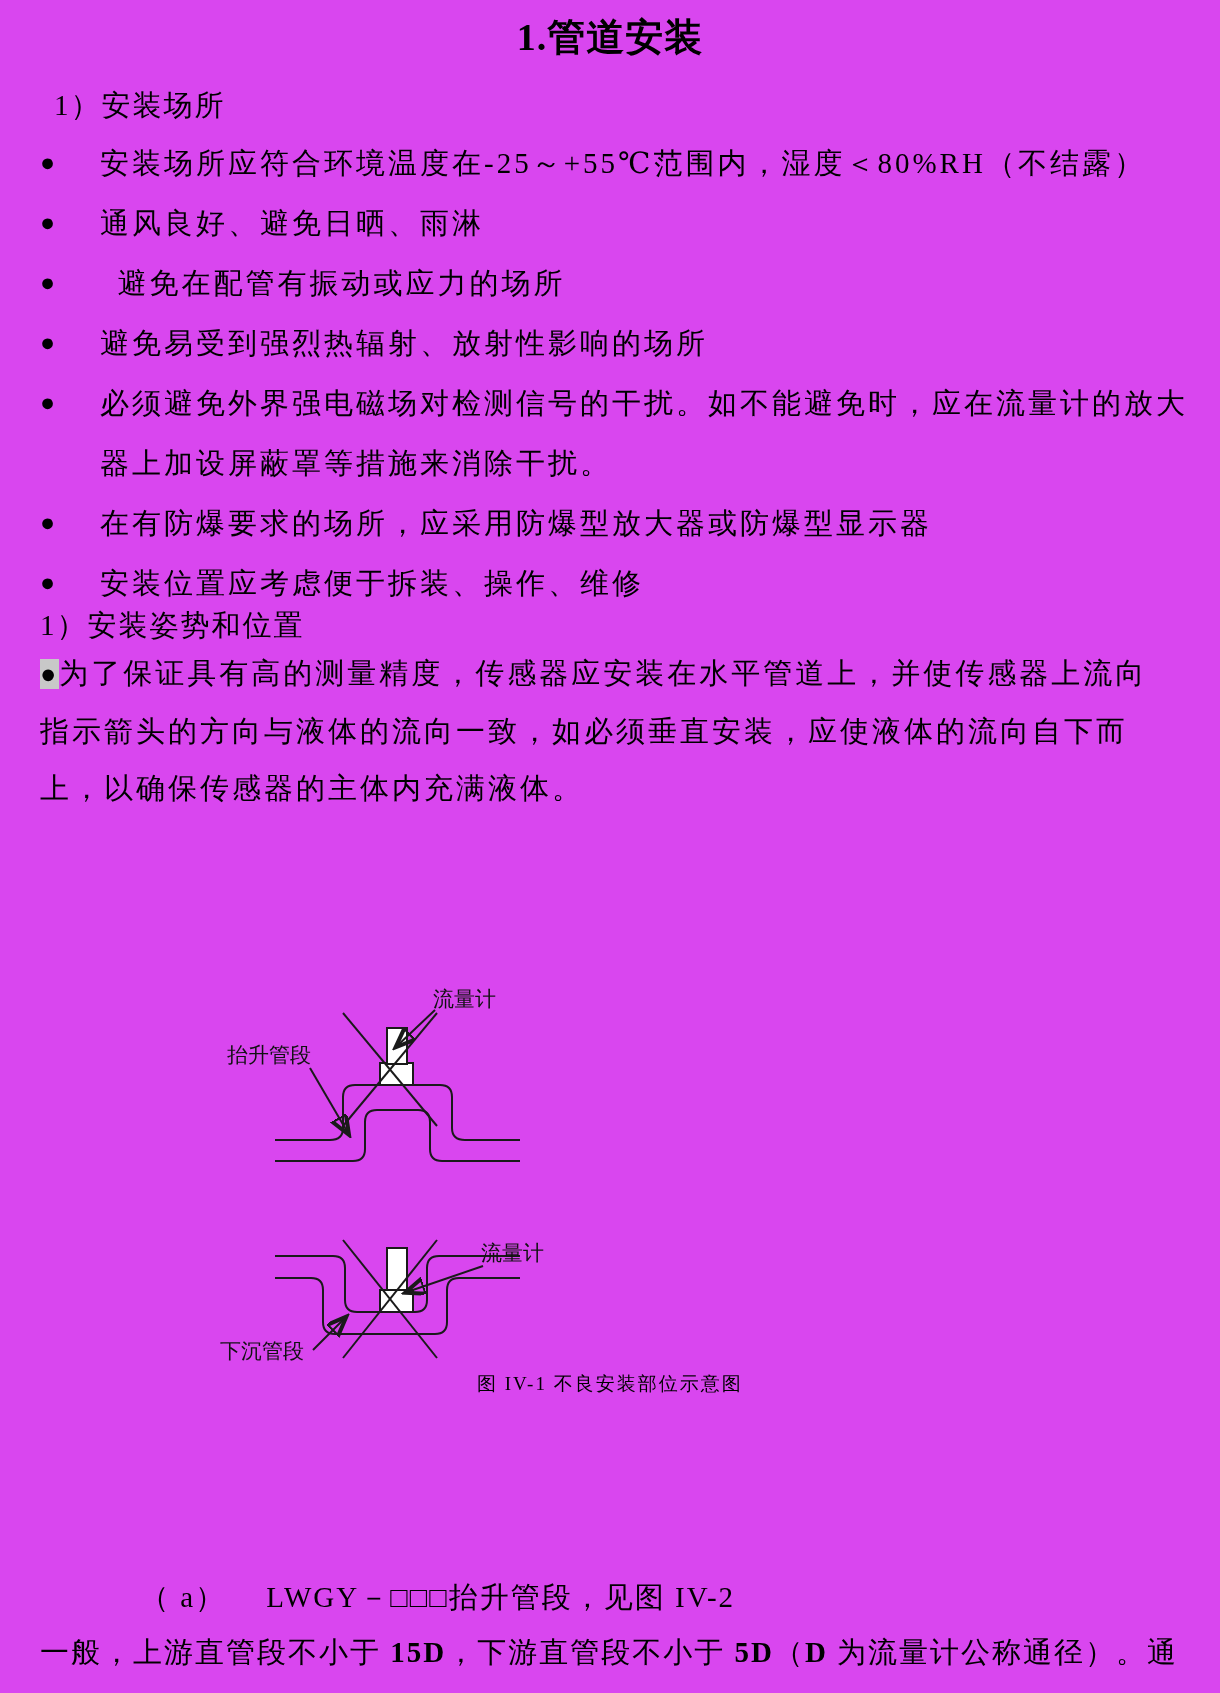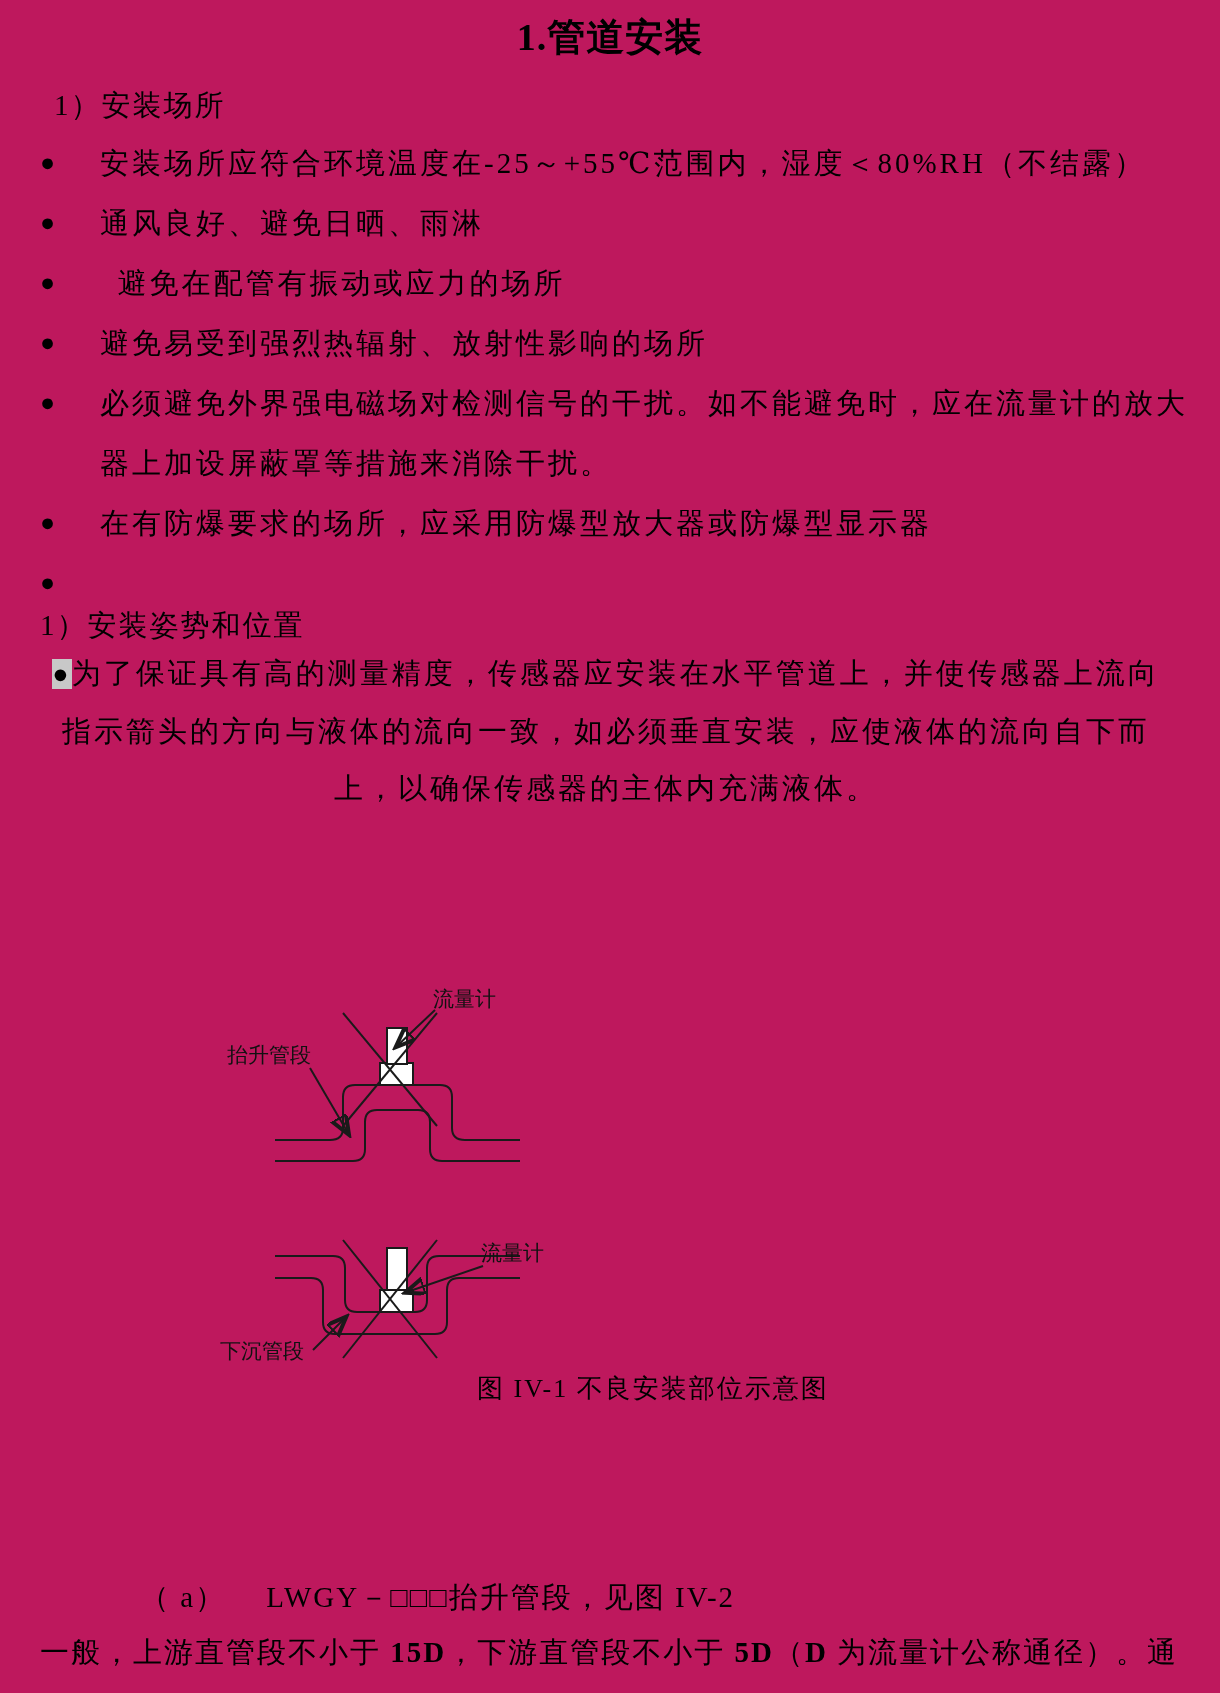--- a/index.html
+++ b/index.html
@@ -1,47 +1,47 @@
 <!DOCTYPE html>
 <html><head>
 <meta charset="utf-8">
 <style>
   html,body { margin:0; padding:0; background:#e8e8e8; }
   .page {
     position:relative;
     width:1220px; height:1693px;
     margin:0 auto;
-    background:#be185d;
+    background:#d946ef;
     font-family:"Liberation Serif","DejaVu Serif",serif;
     color:#000;
     overflow:hidden;
   }
   .title {
     position:absolute; top:12px; left:0; width:100%;
     margin:0; text-align:center;
     font-size:38px; font-weight:bold; letter-spacing:1px;
   }
   .h-sub {
     position:absolute; left:40px;
     font-size:29px; letter-spacing:2px; line-height:34px;
   }
   #heading1 { top:88px;margin-left:14px; }
   #heading2 { top:608px; }
   .blist { position:absolute; top:133px; left:40px; width:1148px; }
   .blist .item { display:flex; font-size:29px; letter-spacing:3px; line-height:60px; }
   .blist .dot { flex:0 0 60px; width:60px; font-size:25px; letter-spacing:0; }
-  .para { position:absolute; font-size:29px; letter-spacing:3px;text-align:center; }
+  .para { position:absolute; font-size:29px; letter-spacing:3px; }
   #para-orientation { top:645px; left:40px; width:1132px; line-height:57px; }
   #para-avoid { top:888px; left:57px; width:1135px; line-height:45px; letter-spacing:1.5px; }
   #para-flow { top:1443px; left:57px; width:1125px; line-height:57px; }
   .marker { font-size:27px; }
   .hl { background:#c8c8c8; }
   #fig-caption {
     position:absolute; top:1371px; left:477px;
-    font-size:26px; letter-spacing:2px;
+    font-size:19px; letter-spacing:2px;
   }
   #line-a { position:absolute; top:1578px; left:140px; font-size:29px; letter-spacing:2px; }
   #closing-line { position:absolute; top:1633px; left:40px; font-size:29px; letter-spacing:2px; }
   .diagram { position:absolute; }
   #diagram-raised { left:215px; top:978px; }
   #diagram-sunken { left:215px; top:1230px; }
   .diagram path, .diagram line { stroke:#1a1a1a; stroke-width:2; fill:none; }
   .diagram rect { stroke:#1a1a1a; stroke-width:2; fill:#ffffff; }
   .diagram text { font-size:21px; fill:#111; font-family:"Liberation Serif","DejaVu Serif",serif; }
 </style>
@@ -74,20 +74,21 @@
     <div class="item">
       <span class="dot">●</span>
       <span class="txt">必须避免外界强电磁场对检测信号的干扰。如不能避免时，应在流量计的放大器上加设屏蔽罩等措施来消除干扰。</span>
     </div>
     <div class="item">
       <span class="dot">●</span>
       <span class="txt">在有防爆要求的场所，应采用防爆型放大器或防爆型显示器</span>
     </div>
     <div class="item">
       <span class="dot">●</span>
+      <span class="txt">安装位置应考虑便于拆装、操作、维修</span>
     </div>
   </div>
 
   <div class="h-sub" id="heading2">1）安装姿势和位置</div>
 
   <div class="para" id="para-orientation">
     <span class="marker hl" style="background: rgb(200, 200, 200);">●</span><span>为了保证具有高的测量精度，传感器应安装在水平管道上，并使传感器上流向指示箭头的方向与液体的流向一致，如必须垂直安装，应使液体的流向自下而上，以确保传感器的主体内充满液体。</span>
   </div>
 
 

